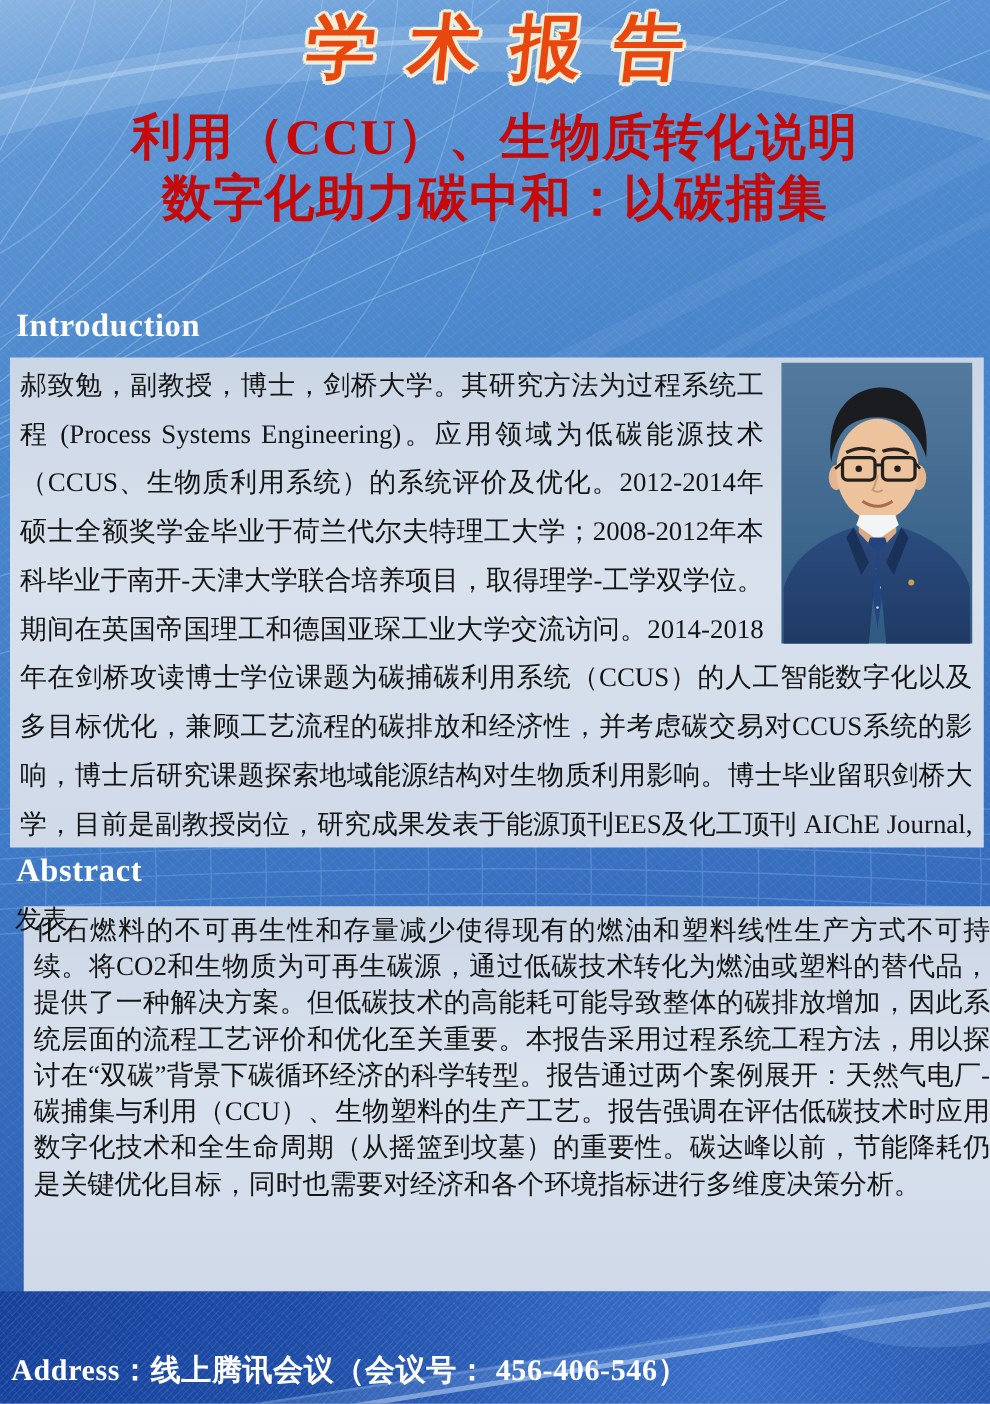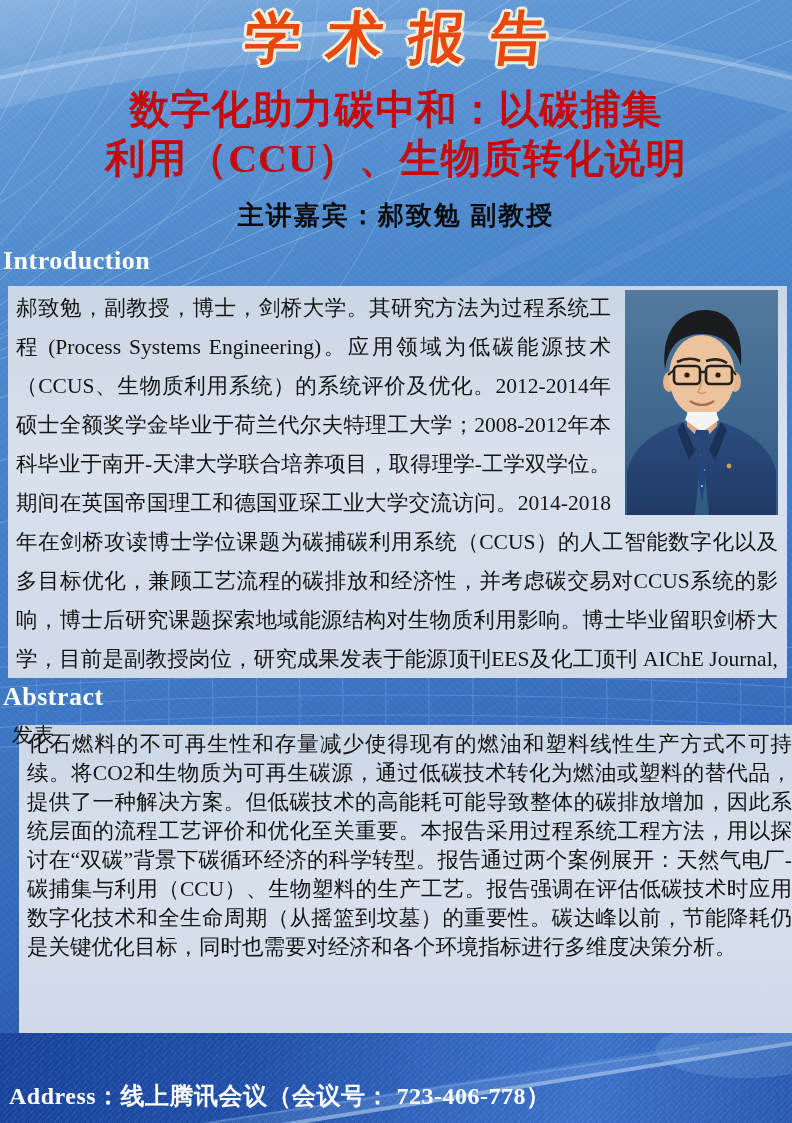--- a/index.html
+++ b/index.html
@@ -16,21 +16,21 @@
   .mesh{position:absolute;inset:0;z-index:2;pointer-events:none;}
   .banner{position:absolute;top:1px;left:0;width:100%;text-align:center;z-index:4;
     font-size:56px;font-weight:bold;letter-spacing:26px;text-indent:26px;color:#e8470e;
     transform:skewX(-6deg);
     text-shadow:-3px 0 0 #f2edd8,3px 0 0 #f2edd8,0 -3px 0 #f2edd8,0 3px 0 #f2edd8,
       -2px -2px 0 #f2edd8,2px -2px 0 #f2edd8,-2px 2px 0 #f2edd8,2px 2px 0 #f2edd8;}
   .event-title{position:absolute;top:85px;left:0;width:100%;text-align:center;z-index:4;
     color:#c40a0a;font-size:40px;font-weight:bold;line-height:49px;letter-spacing:1px;}
   .speakers{position:absolute;top:201px;left:0;width:100%;text-align:center;z-index:4;
     color:#0b0b0b;font-size:26px;font-weight:bold;line-height:30px;letter-spacing:2px;}
-  .section-heading{position:absolute;left:3px;z-index:5;color:#ffffff;font-size:26px;font-weight:bold;letter-spacing:0.5px;}
+  .section-heading{position:absolute;left:13px;z-index:5;color:#ffffff;font-size:26px;font-weight:bold;letter-spacing:0.5px;}
   .intro-heading{top:246px;}
   .abstract-heading{top:682px;}
   .overflow-text{position:absolute;left:12px;top:676px;z-index:4;color:#141414;font-size:21px;margin-top:45px;}
   .content-box{position:absolute;z-index:3;box-sizing:border-box;overflow:hidden;
     background:linear-gradient(180deg,#cbd6e5 0%,#d9e1ed 45%,#cfd9e8 100%);
     color:#141414;font-size:21.5px;text-align:justify;}
   .intro-box{left:8px;top:286px;width:779px;height:392px;padding:3px 9px 0 8px;line-height:39px;}
   .abstract-box{left:19px;top:725px;width:783px;height:308px;padding:5px 10px 0 8px;line-height:29px;}
   .photo{float:right;width:153px;height:225px;margin:1px 0 8px 14px;display:block;}
   .time-line{position:absolute;left:9px;top:1043px;z-index:4;color:#ffffff;font-size:24px;font-weight:bold;letter-spacing:0.5px;}
@@ -104,26 +104,25 @@
     <path d="M250,1130 L800,1042" stroke="#cfe4f8" stroke-width="4" opacity="0.45"></path>
     <path d="M160,1130 L700,1048" stroke="#a8cdf2" stroke-width="2" opacity="0.25"></path>
     <ellipse cx="745" cy="1050" rx="90" ry="28" fill="#8fbbec" opacity="0.22"></ellipse>
   </svg>
 
   <div class="texture"></div>
 
   <div class="banner">学术报告</div>
 
   <div class="event-title">
+    <div>利用（CCU）、生物质转化说明</div>
     <div>数字化助力碳中和：以碳捕集</div>
-    <div>利用（CCU）、生物质转化说明</div>
   </div>
 
   <div class="speakers">
-    <div>主讲嘉宾：郝致勉 副教授</div>
   </div>
 
   <div class="section-heading intro-heading">Introduction</div>
 
   <div class="content-box intro-box">
     <svg class="photo" viewBox="0 0 153 225">
       <defs>
         <linearGradient id="pbg" x1="0" y1="0" x2="0" y2="1">
           <stop offset="0" stop-color="#547a9e"></stop>
             <stop offset="1" stop-color="#2f5a82"></stop>
@@ -165,15 +164,15 @@
   </div>
 
   <div class="overflow-text">发表。</div>
 
   <div class="section-heading abstract-heading">Abstract</div>
 
   <div class="content-box abstract-box">
     <span>化石燃料的不可再生性和存量减少使得现有的燃油和塑料线性生产方式不可持续。将CO2和生物质为可再生碳源，通过低碳技术转化为燃油或塑料的替代品，提供了一种解决方案。但低碳技术的高能耗可能导致整体的碳排放增加，因此系统层面的流程工艺评价和优化至关重要。本报告采用过程系统工程方法，用以探讨在“双碳”背景下碳循环经济的科学转型。报告通过两个案例展开：天然气电厂-碳捕集与利用（CCU）、生物塑料的生产工艺。报告强调在评估低碳技术时应用数字化技术和全生命周期（从摇篮到坟墓）的重要性。碳达峰以前，节能降耗仍是关键优化目标，同时也需要对经济和各个环境指标进行多维度决策分析。</span>
   </div>
 
-  <div class="address-line">Address：线上腾讯会议（会议号： 723-406-778）</div>
+  <div class="address-line">Address：线上腾讯会议（会议号： 456-406-546）</div>
 
 </div>
 
 </body></html>

